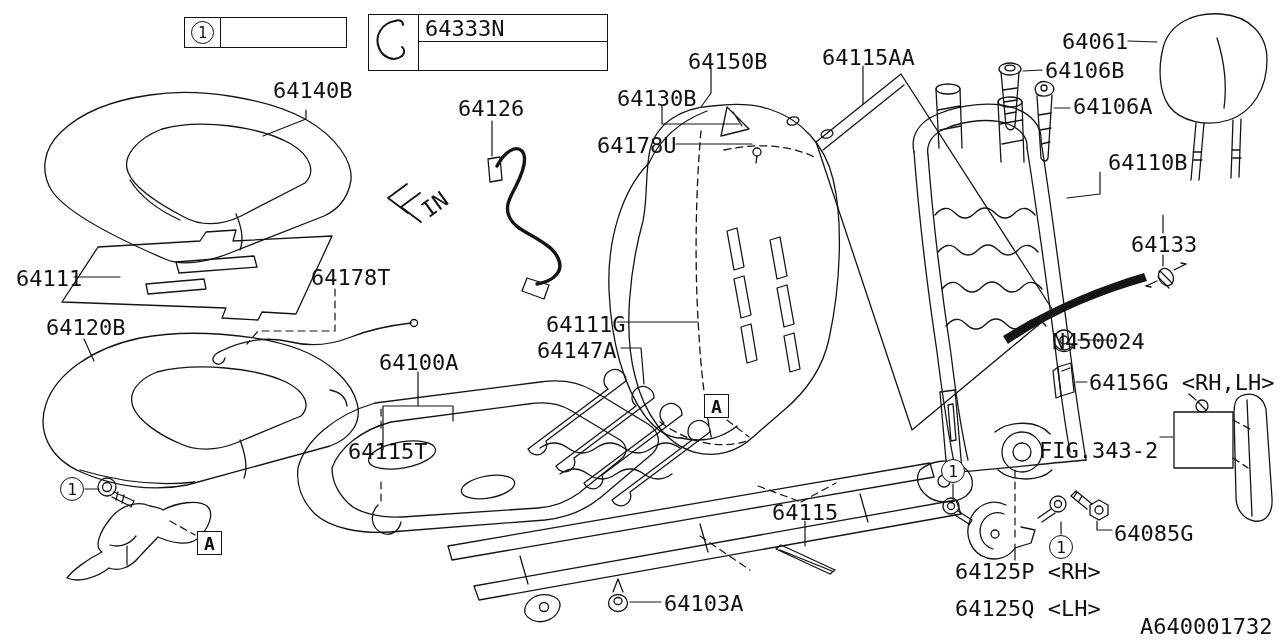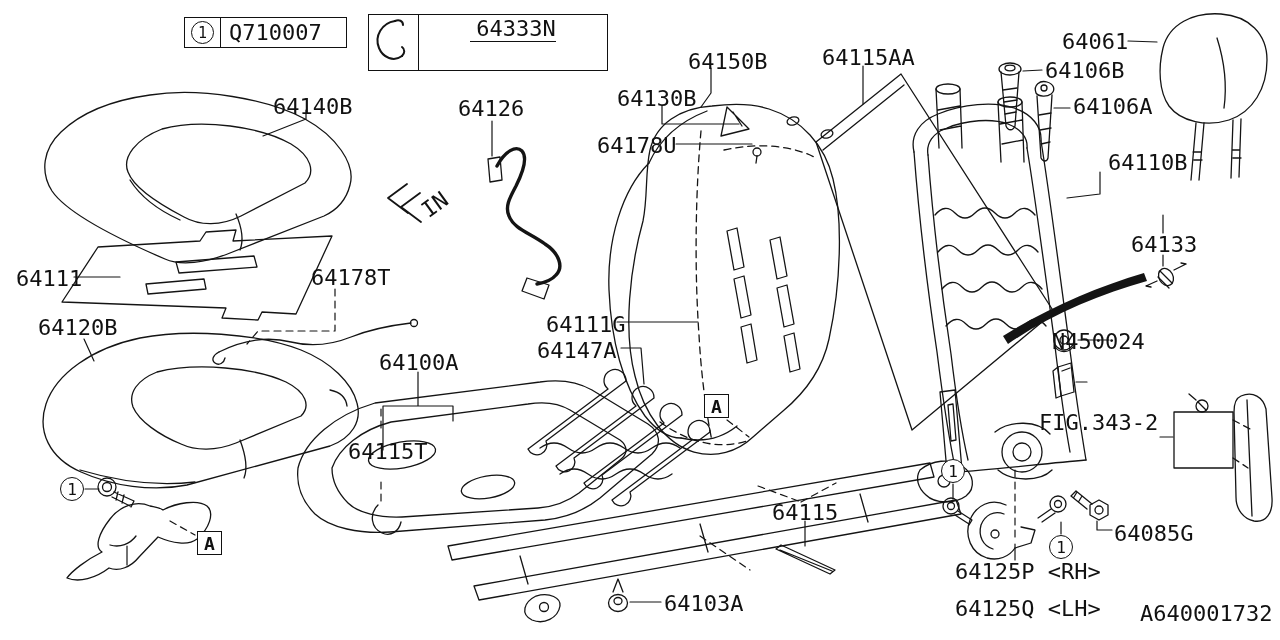--- a/index.html
+++ b/index.html
@@ -9,21 +9,21 @@
   .lineart path,.lineart ellipse,.lineart circle,.lineart polyline{vector-effect:non-scaling-stroke;}
   .lbl{position:absolute;font-size:22px;line-height:1;white-space:pre;letter-spacing:0;}
   .lbl.rot{transform:rotate(-36deg);transform-origin:left top;}
   .marker-circle{position:absolute;width:24px;height:24px;border:1.5px solid #111;border-radius:50%;
        display:flex;align-items:center;justify-content:center;font-size:16px;background:#fff;box-sizing:border-box;}
   .marker-box{position:absolute;width:25px;height:24px;border:1.5px solid #111;
        display:flex;align-items:center;justify-content:center;font-size:18px;font-weight:bold;background:#fff;box-sizing:border-box;}
   .legend{position:absolute;border:1.5px solid #111;display:flex;background:#fff;box-sizing:border-box;}
   .legend .cell{display:flex;align-items:center;justify-content:center;box-sizing:border-box;}
   .legend .icon-cell{width:50px;border-right:1.5px solid #111;}
-  .legend .rows{display:flex;flex-direction:column;flex:1;align-items:center;}
+  .legend .rows{display:flex;flex-direction:column;flex:1;}
   .legend .row{height:27px;display:flex;align-items:center;padding-left:6px;font-size:22px;box-sizing:border-box;}
   .legend .row.first{border-bottom:1.5px solid #111;}
   .legend .code{padding-left:8px;font-size:22px;flex:1;justify-content:flex-start;}
   .legend .circ-cell{width:36px;border-right:1.5px solid #111;}
   .mini-circle{width:23px;height:23px;border:1.5px solid #111;border-radius:50%;
        display:flex;align-items:center;justify-content:center;font-size:15px;box-sizing:border-box;}
 </style>
 </head>
 <body>
 
@@ -264,63 +264,63 @@
     <path d="M 700,536 L 750,570 M 758,486 L 801,502 M 801,502 L 836,483"></path>
     <path d="M 170,521 L 195,535"></path>
     <path d="M 1015,470 L 1015,541"></path>
   </g>
 </svg>
 
 <div class="legend" style="left:184px;top:17px;width:163px;height:31px;">
   <div class="cell circ-cell">
     <span class="mini-circle">1</span>
   </div>
-  <div class="cell code">Q710007</div>
 </div>
 
 <div class="legend" style="left:368px;top:14px;width:240px;height:57px;">
   <div class="cell icon-cell">
     <svg width="42" height="48" viewBox="0 0 42 48" fill="none" stroke="#141414" stroke-width="2" stroke-linecap="round">
       <path d="M 26,6 C 13,8 5,21 10,33 C 14,43 25,47 33,41"></path>
       <path d="M 33,41 C 36,38 36,34 33,32"></path>
       <path d="M 26,6 C 30,4 34,6 34,10"></path>
     </svg>
   </div>
   <div class="rows">
     <div class="row first">64333N</div>
   </div>
 </div>
 
-<div class="lbl" style="left:273px;top:96px">64140B</div>
+<div class="lbl" style="left:273px;top:80px">64140B</div>
 <div class="lbl" style="left:16px;top:268px">64111</div>
 <div class="lbl" style="left:311px;top:267px">64178T</div>
-<div class="lbl" style="left:38px;top:317px">64120B</div>
+<div class="lbl" style="left:46px;top:317px">64120B</div>
 <div class="lbl" style="left:458px;top:98px">64126</div>
 <div class="lbl rot" style="left:418px;top:204px">IN</div>
 <div class="lbl" style="left:688px;top:51px">64150B</div>
 <div class="lbl" style="left:617px;top:88px">64130B</div>
 <div class="lbl" style="left:597px;top:135px">64178U</div>
 <div class="lbl" style="left:822px;top:47px">64115AA</div>
 <div class="lbl" style="left:1062px;top:31px">64061</div>
 <div class="lbl" style="left:1045px;top:60px">64106B</div>
 <div class="lbl" style="left:1073px;top:96px">64106A</div>
 <div class="lbl" style="left:1108px;top:152px">64110B</div>
 <div class="lbl" style="left:1131px;top:234px">64133</div>
 <div class="lbl" style="left:1052px;top:331px">N450024</div>
-<div class="lbl" style="left:1039px;top:412px">FIG.343-2</div>
+<div class="lbl" style="left:1089px;top:372px">64156G &lt;RH,LH&gt;</div>
+<div class="lbl" style="left:1039px;top:440px">FIG.343-2</div>
 <div class="lbl" style="left:546px;top:314px">64111G</div>
 <div class="lbl" style="left:537px;top:340px">64147A</div>
 <div class="lbl" style="left:379px;top:352px">64100A</div>
 <div class="lbl" style="left:348px;top:441px">64115T</div>
 <div class="lbl" style="left:772px;top:502px">64115</div>
 <div class="lbl" style="left:664px;top:593px">64103A</div>
 <div class="lbl" style="left:955px;top:561px">64125P &lt;RH&gt;</div>
 <div class="lbl" style="left:955px;top:598px">64125Q &lt;LH&gt;</div>
 <div class="lbl" style="left:1114px;top:523px">64085G</div>
-<div class="lbl" style="left:1140px;top:603px">A640001732</div>
+<div class="lbl" style="left:1140px;top:616px">A640001732</div>
 
 <div class="marker-circle" style="left:60px;top:477px">1</div>
 <div class="marker-circle" style="left:941px;top:459px">1</div>
 <div class="marker-circle" style="left:1049px;top:535px">1</div>
 
 <div class="marker-box" style="left:197px;top:531px">A</div>
 <div class="marker-box" style="left:704px;top:394px">A</div>
 
 </div>
 

